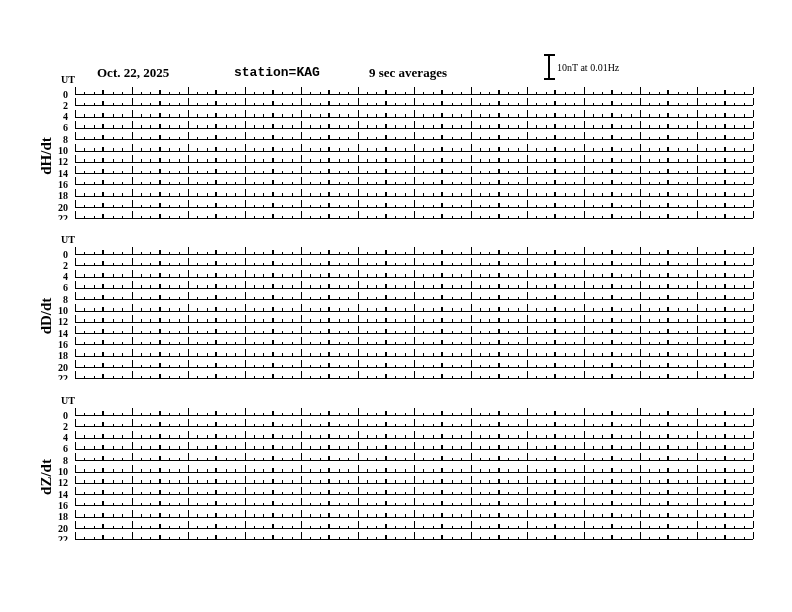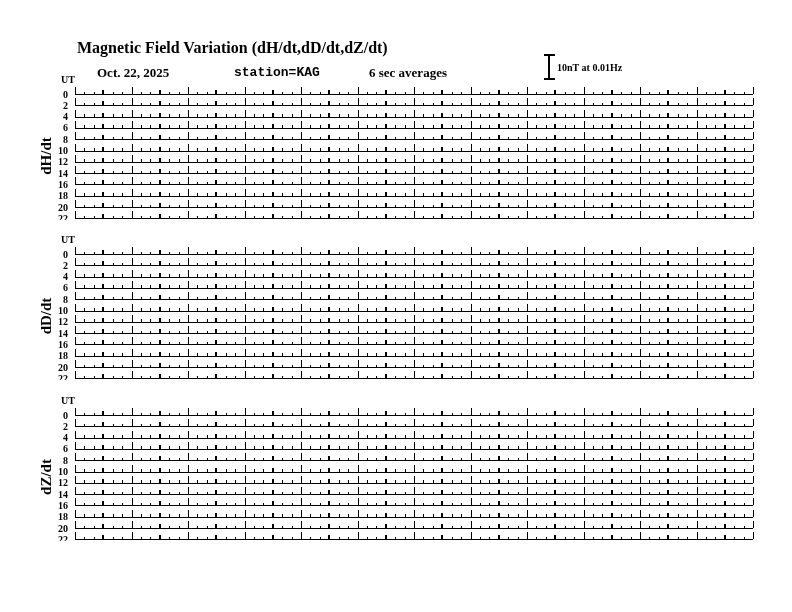--- a/index.html
+++ b/index.html
@@ -12,43 +12,42 @@
     font-size:16px;font-weight:bold;white-space:nowrap;
   }
   .hdr{position:absolute;top:65px;font-size:13px;font-weight:bold;white-space:nowrap;}
   .hdr.date{left:97px;text-align:center;}
   .hdr.station{left:234px;font-family:Liberation Mono, monospace;}
   .hdr.avg{left:369px;}
   .sb-line{position:absolute;left:548px;top:54px;width:2px;height:26px;background:#000;}
   .sb-cap{position:absolute;left:544px;width:11px;height:2px;background:#000;}
   .sb-top{top:54px;}
   .sb-bot{top:78px;}
-  .sb-label{position:absolute;left:557px;top:62px;font-size:10px;font-weight:bold;white-space:nowrap;}
+  .sb-label{position:absolute;left:557px;top:62px;font-size:10px;font-weight:normal;white-space:nowrap;}
   .ylab{
     position:absolute;left:46px;font-size:15px;font-weight:bold;white-space:nowrap;
     transform:translate(-50%,-50%) rotate(-90deg);
   }
   #ylab0{top:156px;}
   #ylab1{top:316px;}
   #ylab2{top:477px;}
   svg.panel{position:absolute;left:0;width:760px;height:148px;}
   #panel0{top:72px;}
   #panel1{top:232px;}
   #panel2{top:393px;}
 </style>
 </head>
 <body>
 
 <div class="canvas">
 
-  <div class="title">Magnetic Field Variation (dH/dt,dD/dt,dZ/dt)</div>
 
   <div class="hdr date">Oct. 22, 2025</div>
   <div class="hdr station">station=KAG</div>
-  <div class="hdr avg">6 sec averages</div>
+  <div class="hdr avg">9 sec averages</div>
 
   <div class="sb-cap sb-top"></div>
   <div class="sb-line"></div>
   <div class="sb-cap sb-bot"></div>
   <div class="sb-label">10nT at 0.01Hz</div>
 
   <div class="ylab" id="ylab0">dH/dt</div>
   <div class="ylab" id="ylab1">dD/dt</div>
   <div class="ylab" id="ylab2">dZ/dt</div>
 

